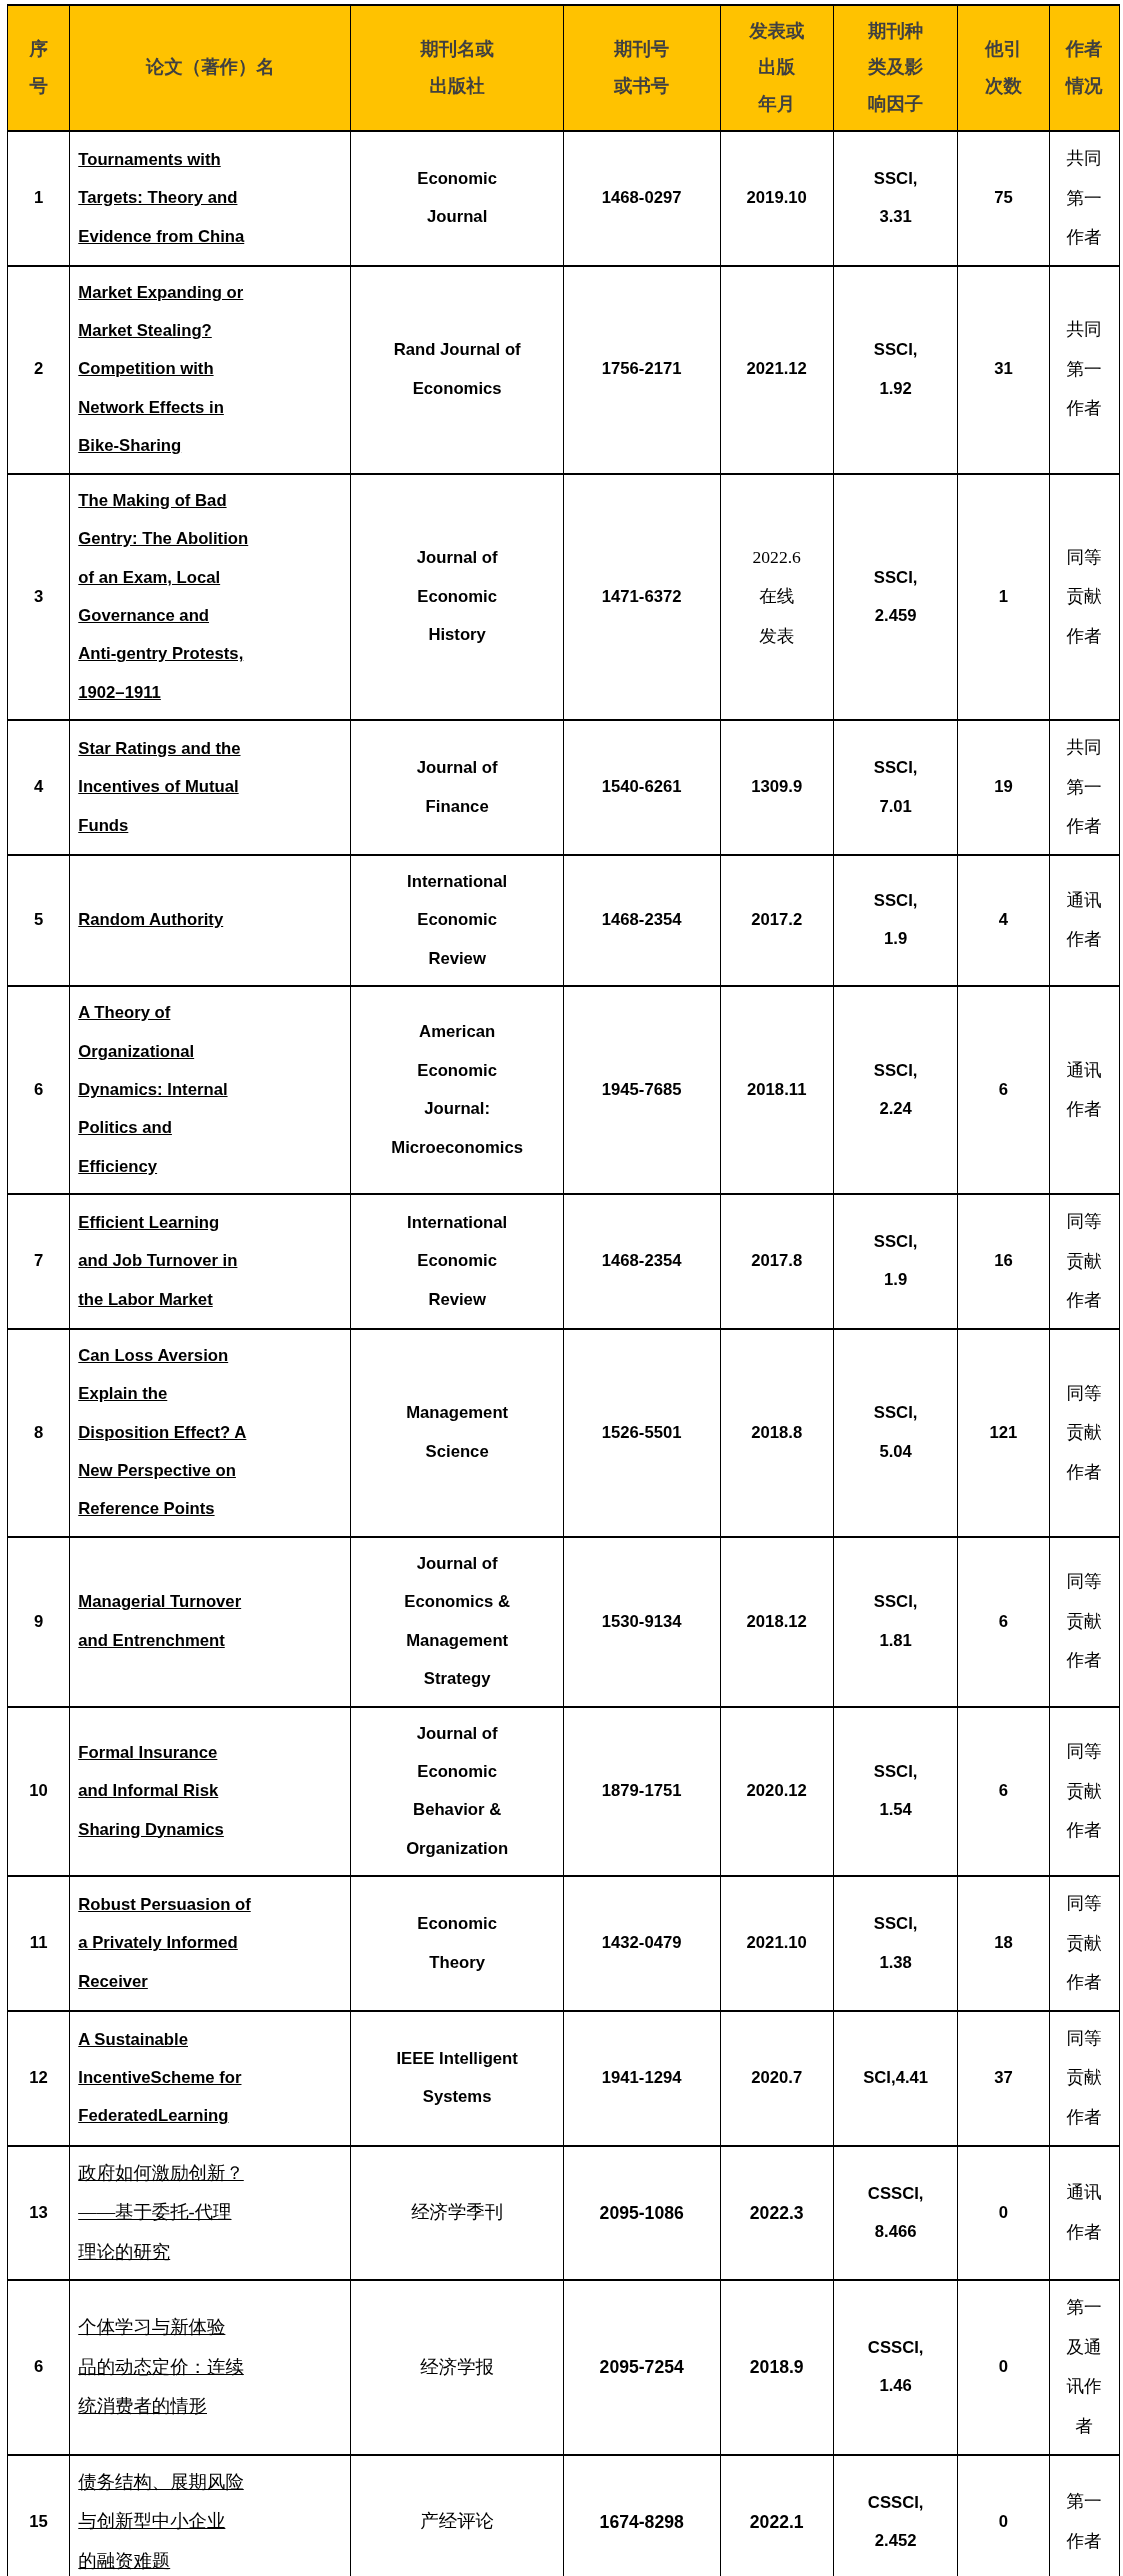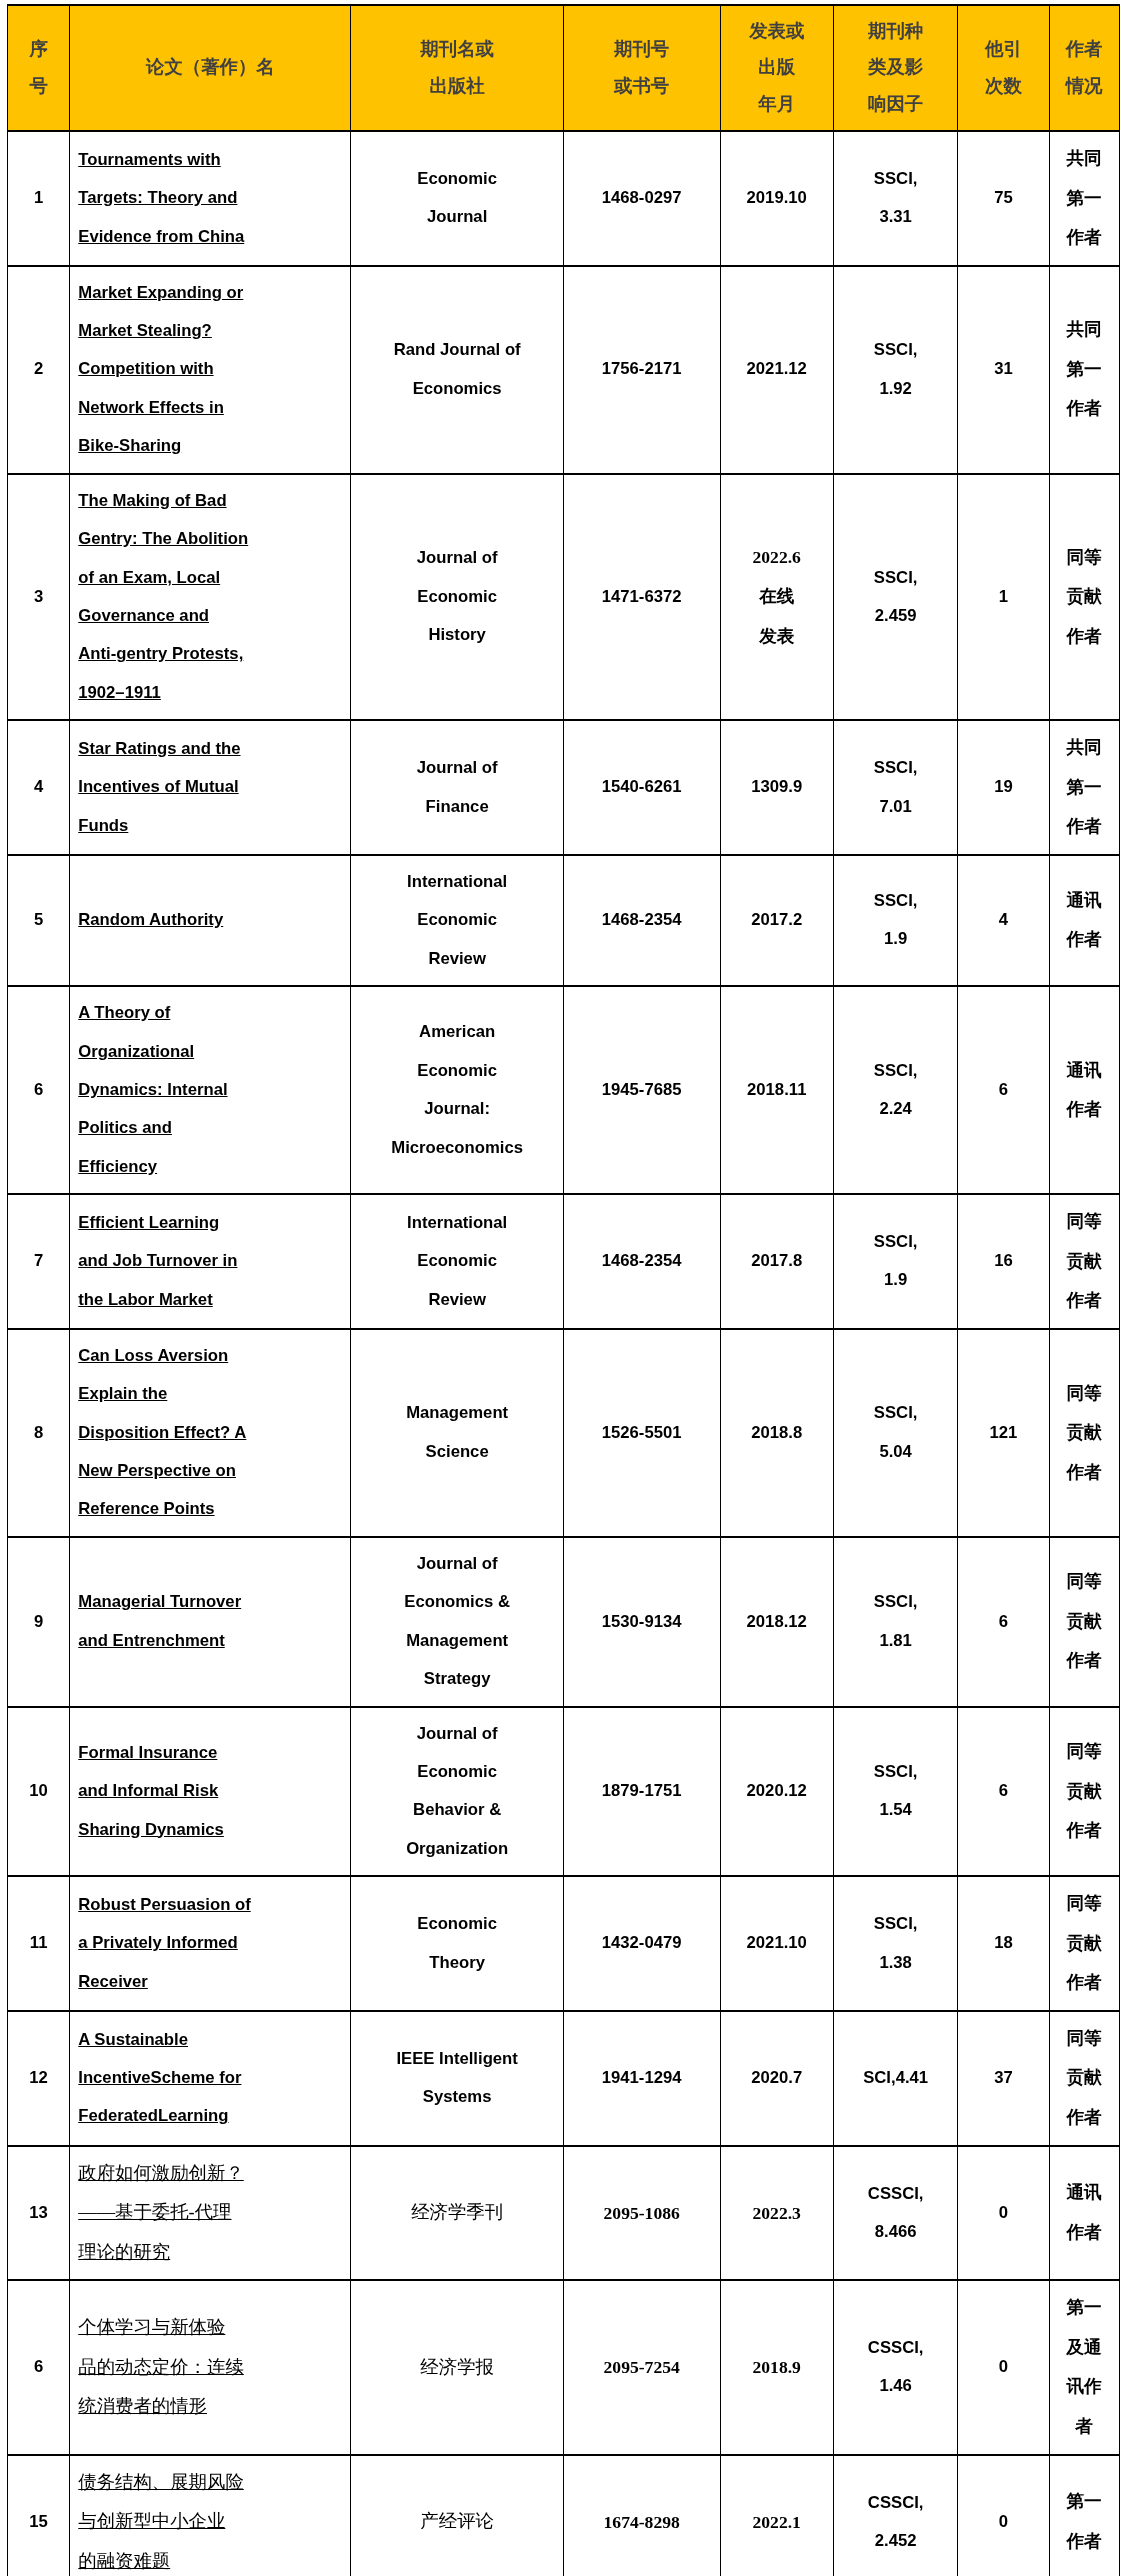--- a/index.html
+++ b/index.html
@@ -28,33 +28,33 @@
     color:#000;
     font-size:16.7px;
     font-weight:bold;
     line-height:2.3;
     text-align:center;
   }
   td.title { text-align:left; padding-left:8px; padding-right:5.3px;text-decoration:underline; }
   
   td.cjk {
     font-family:"Liberation Serif", serif;
-    font-weight:bold;
+    font-weight:normal;
     font-size:17.6px;
     line-height:2.25;
   }
   td.cn-text {
     font-family:"Liberation Serif", serif;
     font-weight:normal;
     font-size:18.4px;
     line-height:2.15;
     margin-top:16px;
   }
   td.num-serif {
-    font-family:Liberation Serif, serif;
+    font-family:Liberation Sans, sans-serif;
     font-weight:bold;
     font-size:17.6px;
   }
 </style>
 </head>
 <body>
 
 <div class="page">
   <table>
     <colgroup>

